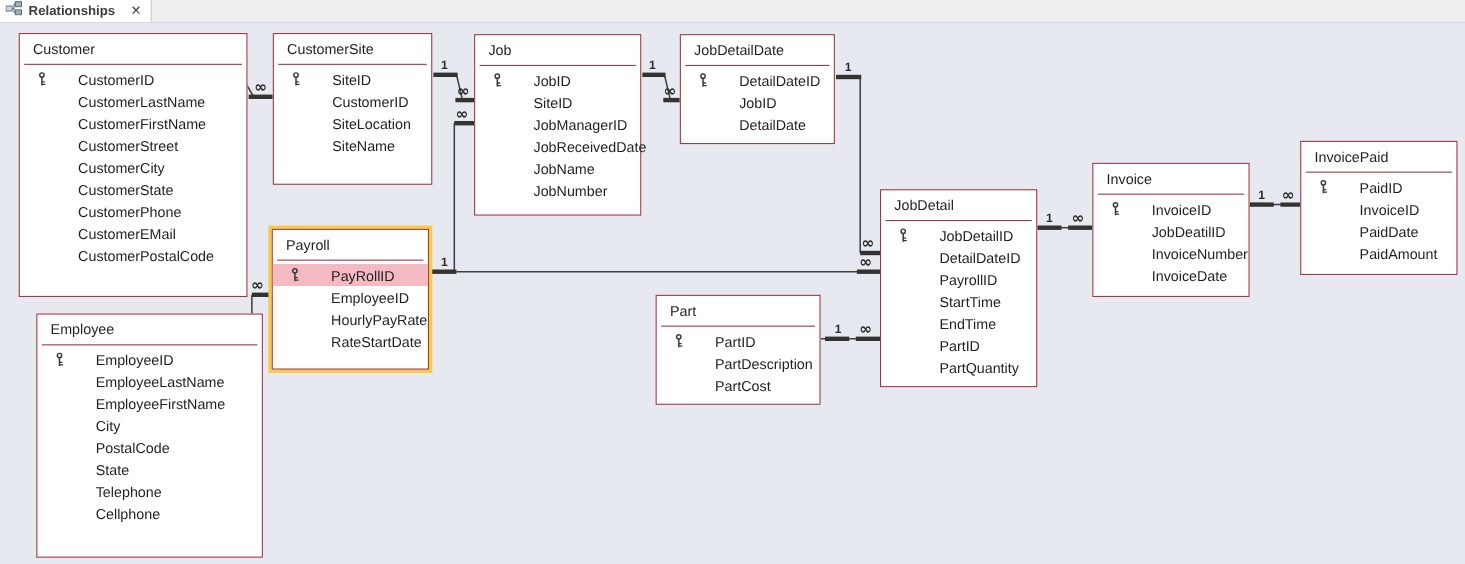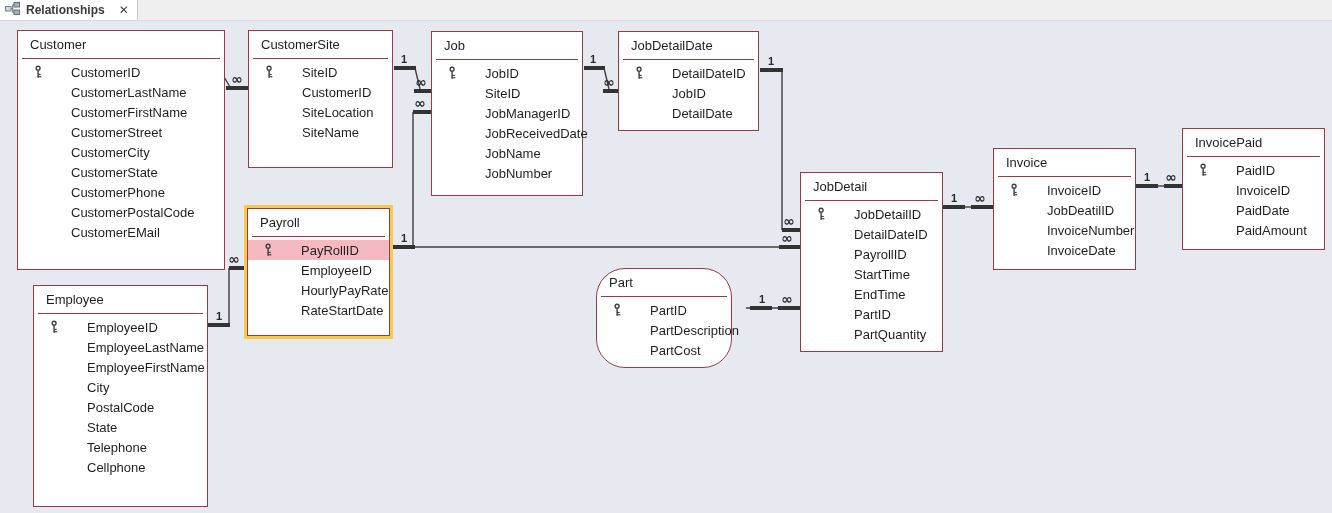--- a/index.html
+++ b/index.html
@@ -158,25 +158,25 @@
         <div class="field-row">
           <span class="key-cell"></span>
           <span class="field-label">CustomerState</span>
         </div>
         <div class="field-row">
           <span class="key-cell"></span>
           <span class="field-label">CustomerPhone</span>
         </div>
         <div class="field-row">
           <span class="key-cell"></span>
+          <span class="field-label">CustomerEMail</span>
+        </div>
+        <div class="field-row">
+          <span class="key-cell"></span>
           <span class="field-label">CustomerPostalCode</span>
-        </div>
-        <div class="field-row">
-          <span class="key-cell"></span>
-          <span class="field-label">CustomerEMail</span>
         </div>
       </div>
       <div class="table-box" style="left: 248px; top: 30px; width: 145px; height: 138px;">
         <div class="table-title">CustomerSite</div>
         <div class="title-sep"></div>
         <div class="field-row">
           <span class="key-cell">
             <svg width="9" height="14" viewBox="0 0 11 16">
               <circle cx="5" cy="3.4" r="2.4" fill="none" stroke="#3a3a3a" stroke-width="1.6"></circle>
               <line x1="5" y1="5.8" x2="5" y2="15" stroke="#3a3a3a" stroke-width="1.7"></line>
@@ -277,21 +277,21 @@
         </div>
         <div class="field-row">
           <span class="key-cell"></span>
           <span class="field-label">HourlyPayRate</span>
         </div>
         <div class="field-row">
           <span class="key-cell"></span>
           <span class="field-label">RateStartDate</span>
         </div>
       </div>
-      <div class="table-box" style="left: 33px; top: 285px; width: 175px; height: 222px;">
+      <div class="table-box" style="left: 33px; top: 285px; width: 206px; height: 222px;">
         <div class="table-title">Employee</div>
         <div class="title-sep"></div>
         <div class="field-row">
           <span class="key-cell">
             <svg width="9" height="14" viewBox="0 0 11 16">
               <circle cx="5" cy="3.4" r="2.4" fill="none" stroke="#3a3a3a" stroke-width="1.6"></circle>
               <line x1="5" y1="5.8" x2="5" y2="15" stroke="#3a3a3a" stroke-width="1.7"></line>
               <line x1="5" y1="11" x2="8.2" y2="11" stroke="#3a3a3a" stroke-width="1.4"></line>
               <line x1="5" y1="13.8" x2="9" y2="13.8" stroke="#3a3a3a" stroke-width="1.4"></line>
             </svg>
@@ -320,21 +320,21 @@
         </div>
         <div class="field-row">
           <span class="key-cell"></span>
           <span class="field-label">Telephone</span>
         </div>
         <div class="field-row">
           <span class="key-cell"></span>
           <span class="field-label">Cellphone</span>
         </div>
       </div>
-      <div class="table-box" style="left: 596px; top: 268px; width: 136px; height: 100px; border-radius: 29px;">
+      <div class="table-box" style="left: 596px; top: 268px; width: 150px; height: 100px;">
         <div class="table-title">Part</div>
         <div class="title-sep"></div>
         <div class="field-row">
           <span class="key-cell">
             <svg width="9" height="14" viewBox="0 0 11 16">
               <circle cx="5" cy="3.4" r="2.4" fill="none" stroke="#3a3a3a" stroke-width="1.6"></circle>
               <line x1="5" y1="5.8" x2="5" y2="15" stroke="#3a3a3a" stroke-width="1.7"></line>
               <line x1="5" y1="11" x2="8.2" y2="11" stroke="#3a3a3a" stroke-width="1.4"></line>
               <line x1="5" y1="13.8" x2="9" y2="13.8" stroke="#3a3a3a" stroke-width="1.4"></line>
             </svg>

